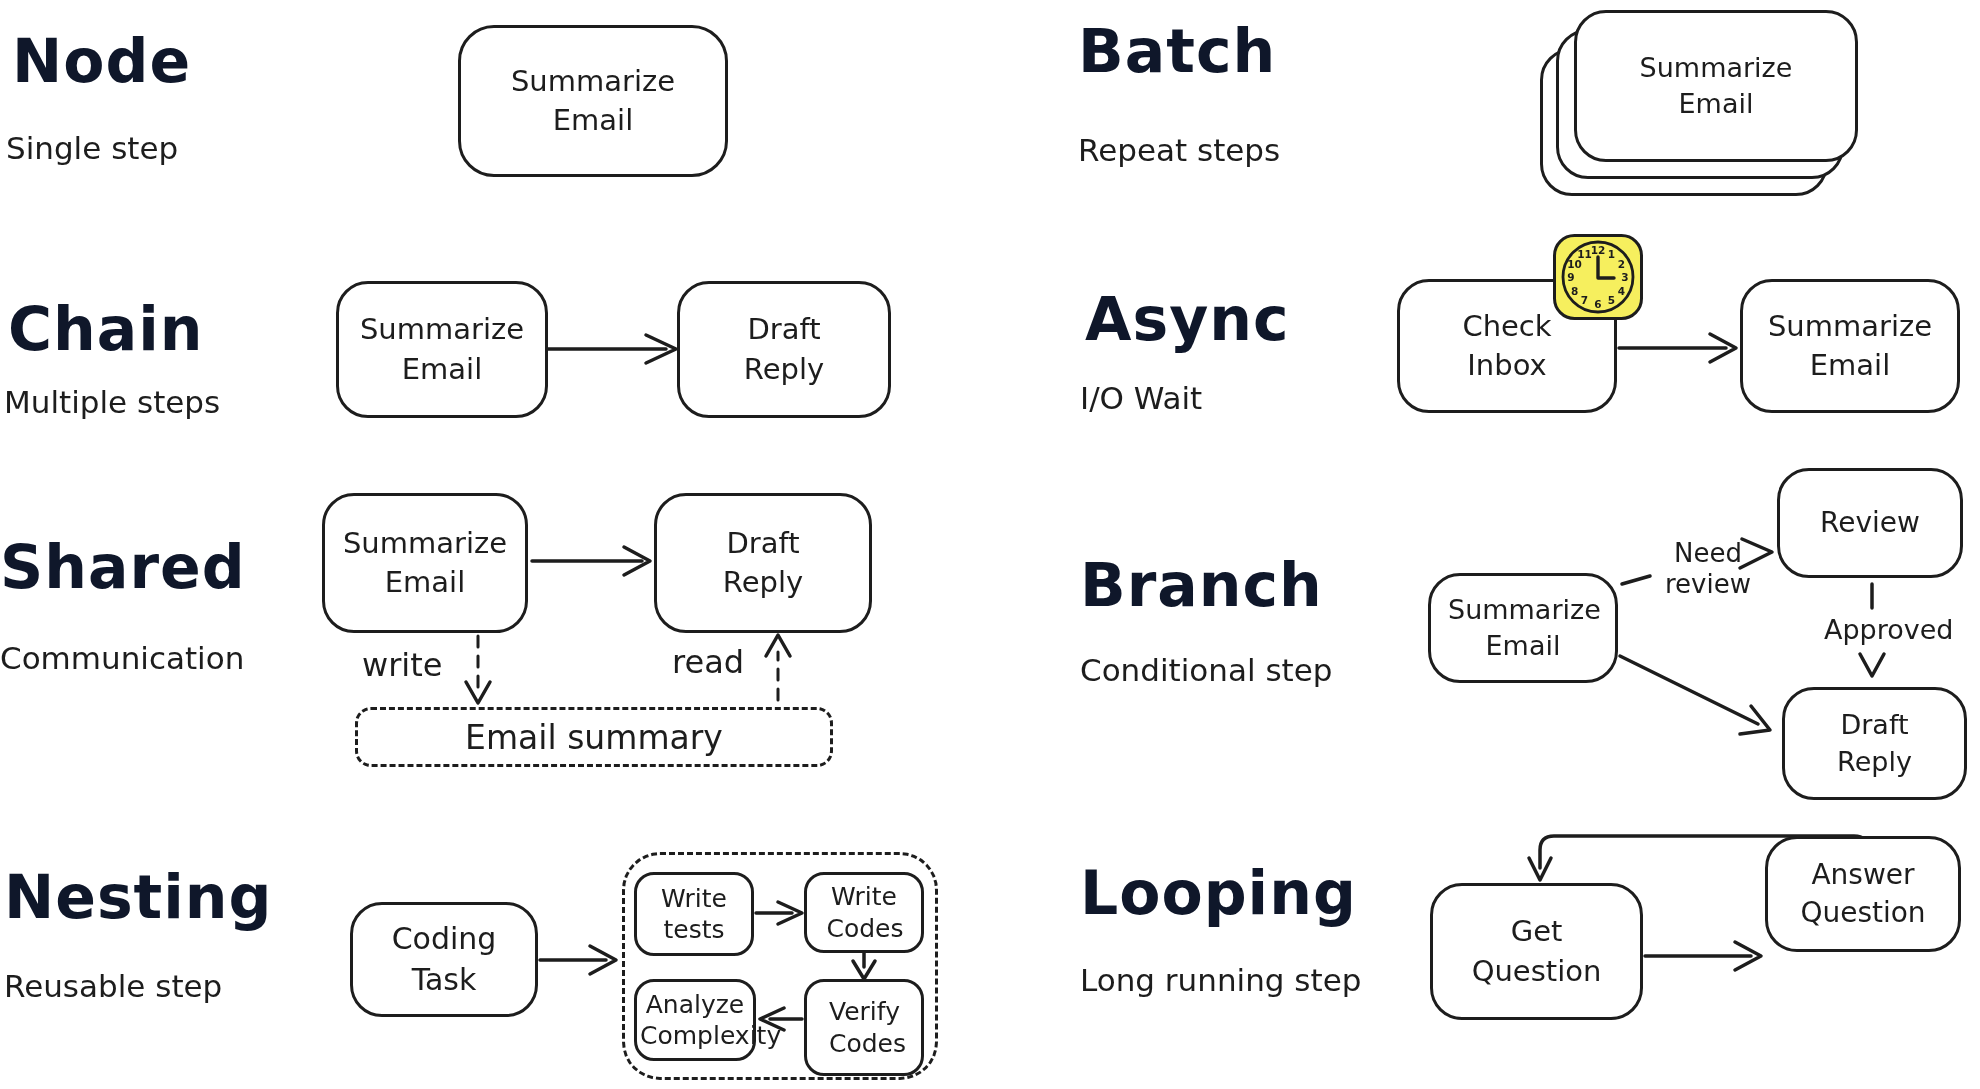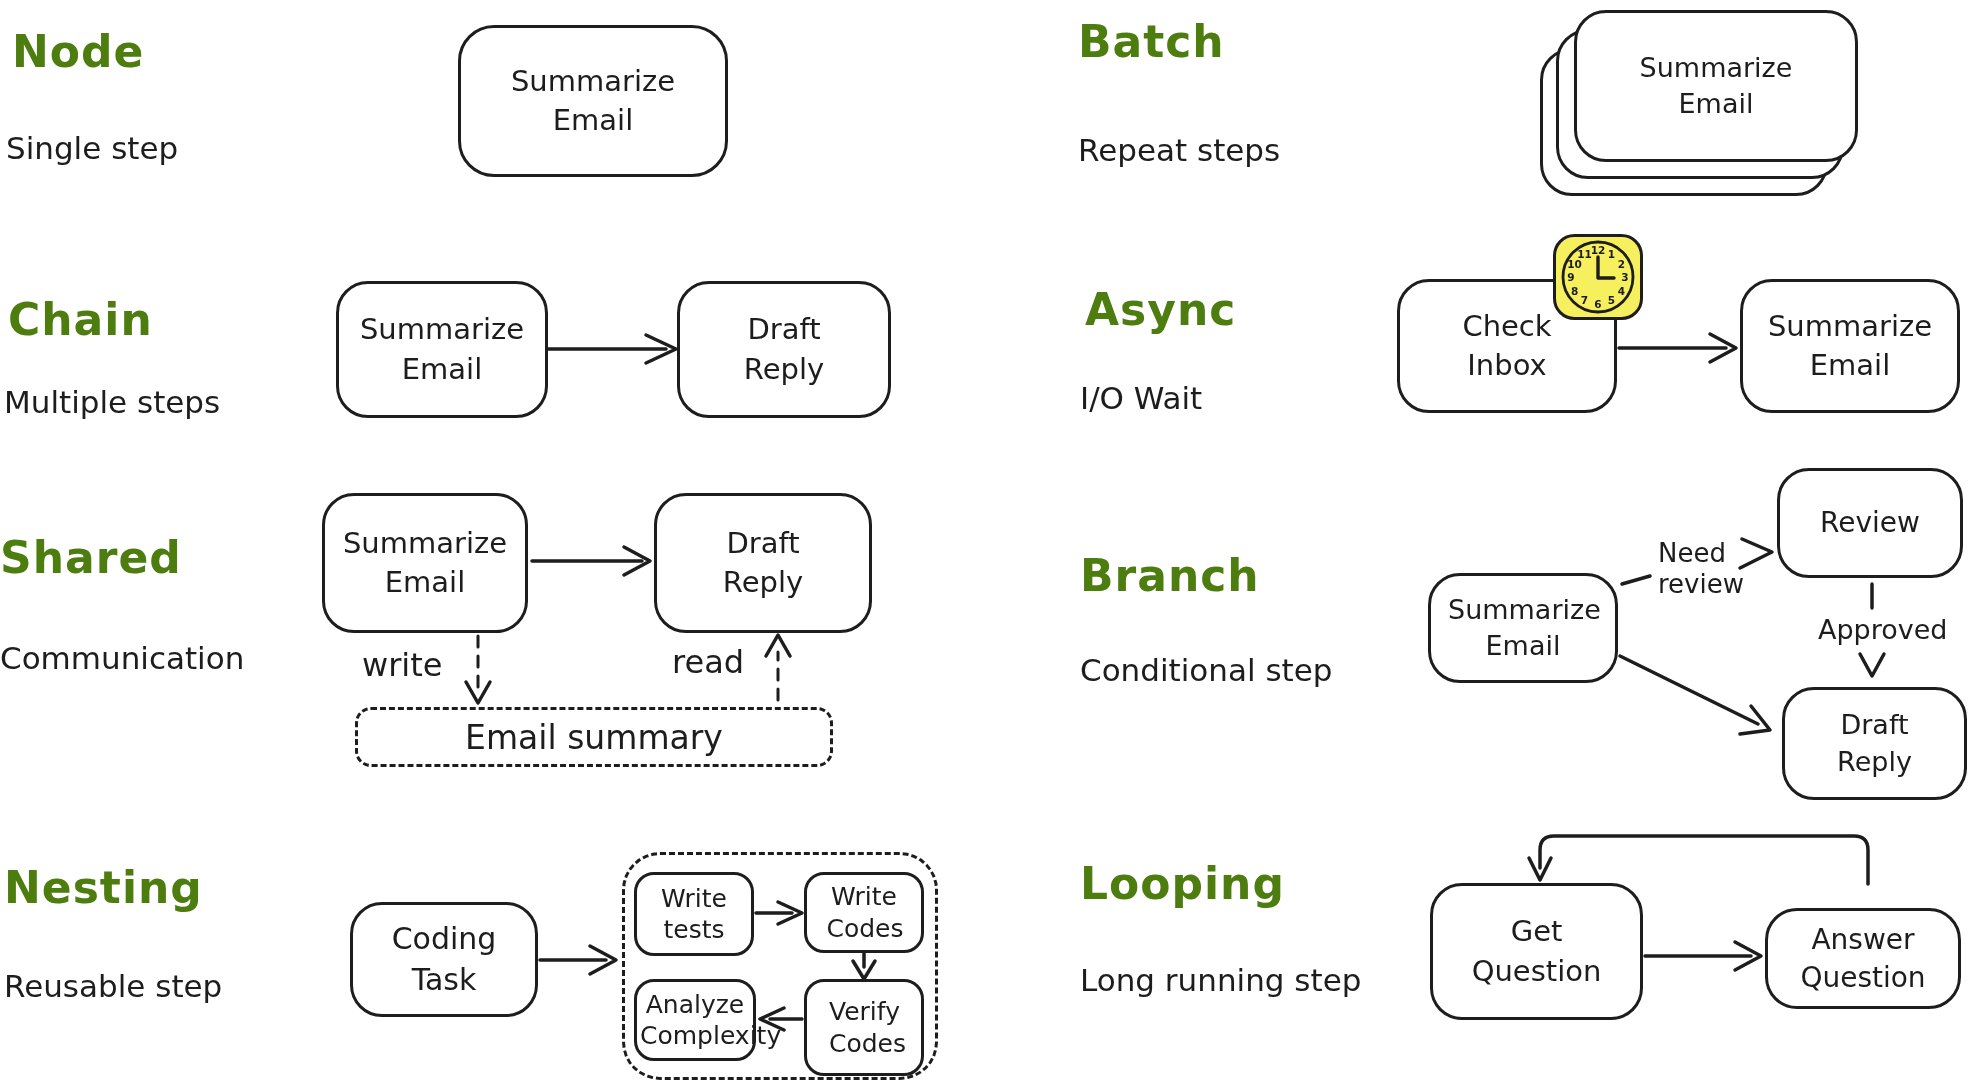--- a/index.html
+++ b/index.html
@@ -1,43 +1,43 @@
 <!DOCTYPE html>
 <html><head>
 <meta charset="utf-8">
 <style>
   html,body{margin:0;padding:0;background:#ffffff;}
   .canvas{
     position:relative;width:1980px;height:1089px;background:#ffffff;
     font-family:"DejaVu Sans",sans-serif;color:#1d1d1d;overflow:hidden;
   }
   .title{
-    position:absolute;font-size:44px;font-weight:600;letter-spacing:1px;
-    white-space:nowrap;color:#4d7c0f;
+    position:absolute;font-size:60px;font-weight:600;letter-spacing:1px;
+    white-space:nowrap;color:#0f172a;
   }
   .subtitle{
     position:absolute;font-size:31px;font-weight:400;white-space:nowrap;color:#1d1d1d;
   }
   .box{
     position:absolute;box-sizing:border-box;border:3.5px solid #1d1d1d;border-radius:32px;
     background:#ffffff;display:flex;align-items:center;justify-content:center;
     text-align:center;font-size:29px;line-height:1.35;font-weight:500;padding:6px 20px;
   }
   .box.small{border-radius:20px;border-width:3px;font-size:25px;line-height:1.25;padding:4px 6px;}
   .dash-container{
     position:absolute;box-sizing:border-box;border:3px dashed #1d1d1d;border-radius:38px;
     background:transparent;
   }
   .dash-box{
     position:absolute;box-sizing:border-box;border:3px dashed #1d1d1d;border-radius:16px;
     background:#ffffff;display:flex;align-items:center;justify-content:center;
     font-size:33px;font-weight:500;
   }
   .flow-label{position:absolute;font-size:32px;font-weight:500;white-space:nowrap;color:#1d1d1d;}
-  .flow-label.small{font-size:26px;line-height:1.18;white-space:normal;text-align:left;}
+  .flow-label.small{font-size:26px;line-height:1.18;white-space:normal;text-align:center;margin-left:6px;}
   .arrows{position:absolute;left:0;top:0;pointer-events:none;}
   .arrows path{stroke:#1d1d1d;stroke-width:3.5;fill:none;stroke-linecap:round;stroke-linejoin:round;}
   .arrows path.dash{stroke-dasharray:11 9;stroke-width:3;}
   .clock{position:absolute;}
 </style>
 </head>
 <body>
 
 <div class="canvas">
 
@@ -211,17 +211,17 @@
     <span style="max-width:110px">Draft Reply</span>
   </div>
   <div class="flow-label small" style="left:1658px;top:538px;width:88px">Need review</div>
   <div class="flow-label small" style="left:1818px;top:614px;font-size:27px">Approved</div>
 
   <div class="title" style="left:1080px;top:858px">Looping</div>
   <div class="subtitle" style="left:1080px;top:962px">Long running step</div>
   <div class="box" style="left:1430px;top:883px;width:213px;height:137px">
     <span style="max-width:140px">Get Question</span>
   </div>
-  <div class="box" style="left:1765px;top:908px;width:196px;height:101px;font-size:28px">
+  <div class="box" style="left:1765px;top:836px;width:196px;height:116px;font-size:28px">
     <span style="max-width:130px">Answer Question</span>
   </div>
 
 </div>
 
 </body></html>

